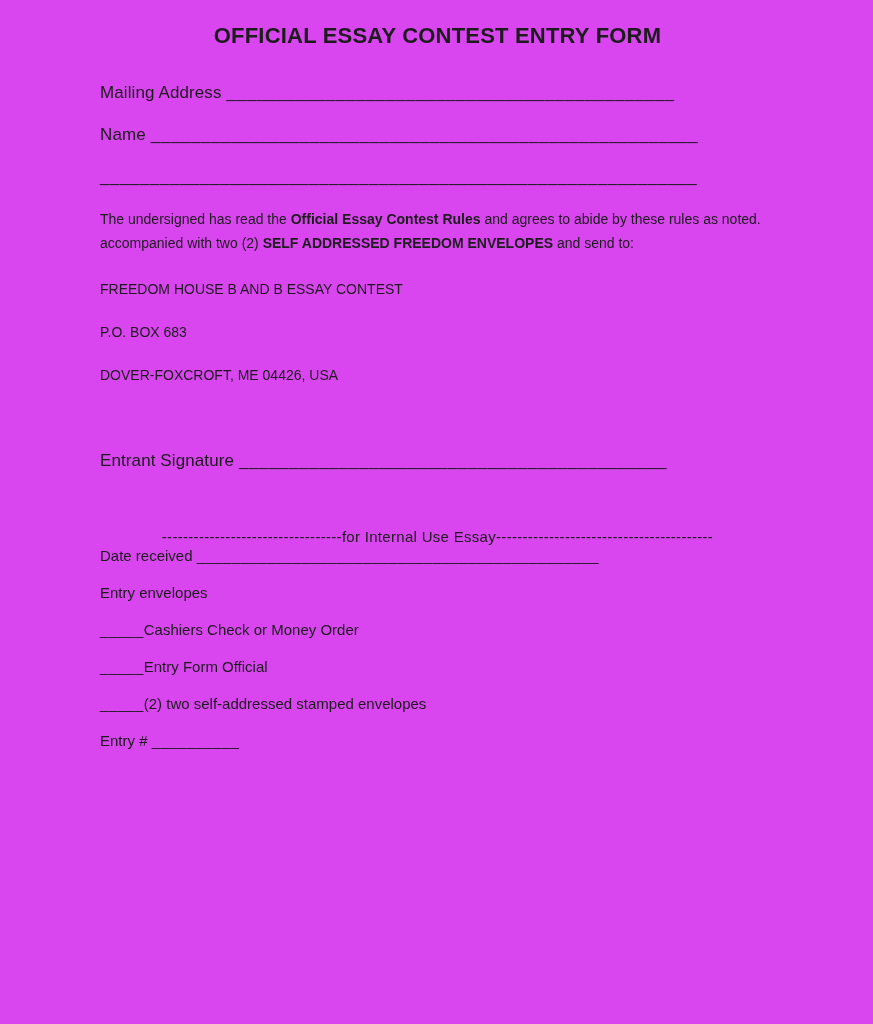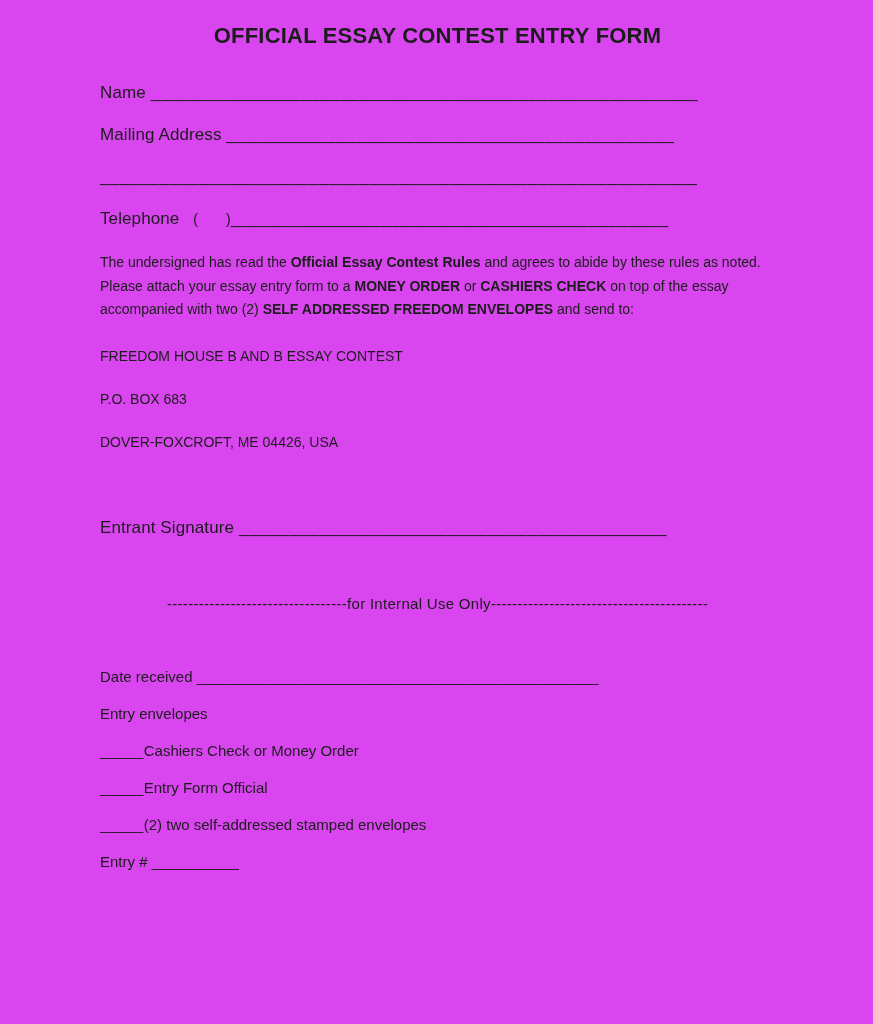--- a/index.html
+++ b/index.html
@@ -54,74 +54,69 @@
   }
   .divider {
     margin-top: 56px;
     text-align: center;
     font-size: 15px;
     line-height: 19px;
     white-space: nowrap;
     letter-spacing: 0.3px;
   }
   .internal {
-    margin-top: 54px;
     font-size: 15px;
   }
   .internal .irow {
     line-height: 19px;
     margin-bottom: 18px;
     white-space: nowrap;
   }
   .internal .line { letter-spacing: 0.4px; }
   .internal .blank { letter-spacing: 0.4px; }
 </style>
 </head>
 <body>
 
 <div class="page">
   <div class="content">
 
     <h1 class="title">OFFICIAL ESSAY CONTEST ENTRY FORM</h1>
 
     <div class="row">
-      <span class="lbl">Name</span><span class="line">_______________________________________________________</span>
+      <span class="lbl">Mailing Address</span><span class="line">_____________________________________________</span>
     </div>
 
     <div class="row">
-      <span class="lbl">Mailing Address</span><span class="line">_____________________________________________</span>
+      <span class="lbl">Name</span><span class="line">_______________________________________________________</span>
     </div>
 
     <div class="row">
       <span class="line nogap">____________________________________________________________</span>
     </div>
 
-    <div class="row">
-      <span class="lbl">Telephone</span><span class="paren-open">(</span><span class="paren-close">)</span><span class="line nogap">____________________________________________</span>
-    </div>
 
 
     <div class="rules">
       <div class="rules-line"><span>The undersigned has read the </span><strong>Official Essay Contest Rules</strong><span> and agrees to abide by these rules as noted.</span></div>
-      <div class="rules-line"><span>Please attach your essay entry form to a </span><strong>MONEY ORDER</strong><span> or </span><strong>CASHIERS CHECK</strong><span> on top of the essay</span></div>
       <div class="rules-line"><span>accompanied with two (2) </span><strong>SELF ADDRESSED FREEDOM ENVELOPES</strong><span> and send to:</span></div>
     </div>
 
     <div class="mailto">
       <div class="mailto-line">FREEDOM HOUSE B AND B ESSAY CONTEST</div>
       <div class="mailto-line">P.O. BOX 683</div>
       <div class="mailto-line">DOVER-FOXCROFT, ME 04426, USA</div>
     </div>
 
     <div class="row signature-row">
       <span class="lbl">Entrant Signature</span><span class="line">___________________________________________</span>
     </div>
 
     <div class="divider">
-      <span>----------------------------------</span><span>for Internal Use Only</span><span>-----------------------------------------</span>
+      <span>----------------------------------</span><span>for Internal Use Essay</span><span>-----------------------------------------</span>
     </div>
 
     <div class="internal">
       <div class="irow">
         <span class="lbl">Date received</span> <span class="line">______________________________________________</span>
       </div>
       <div class="irow">Entry envelopes</div>
       <div class="irow">
         <span class="blank">_____</span><span>Cashiers Check or Money Order</span>
       </div>

